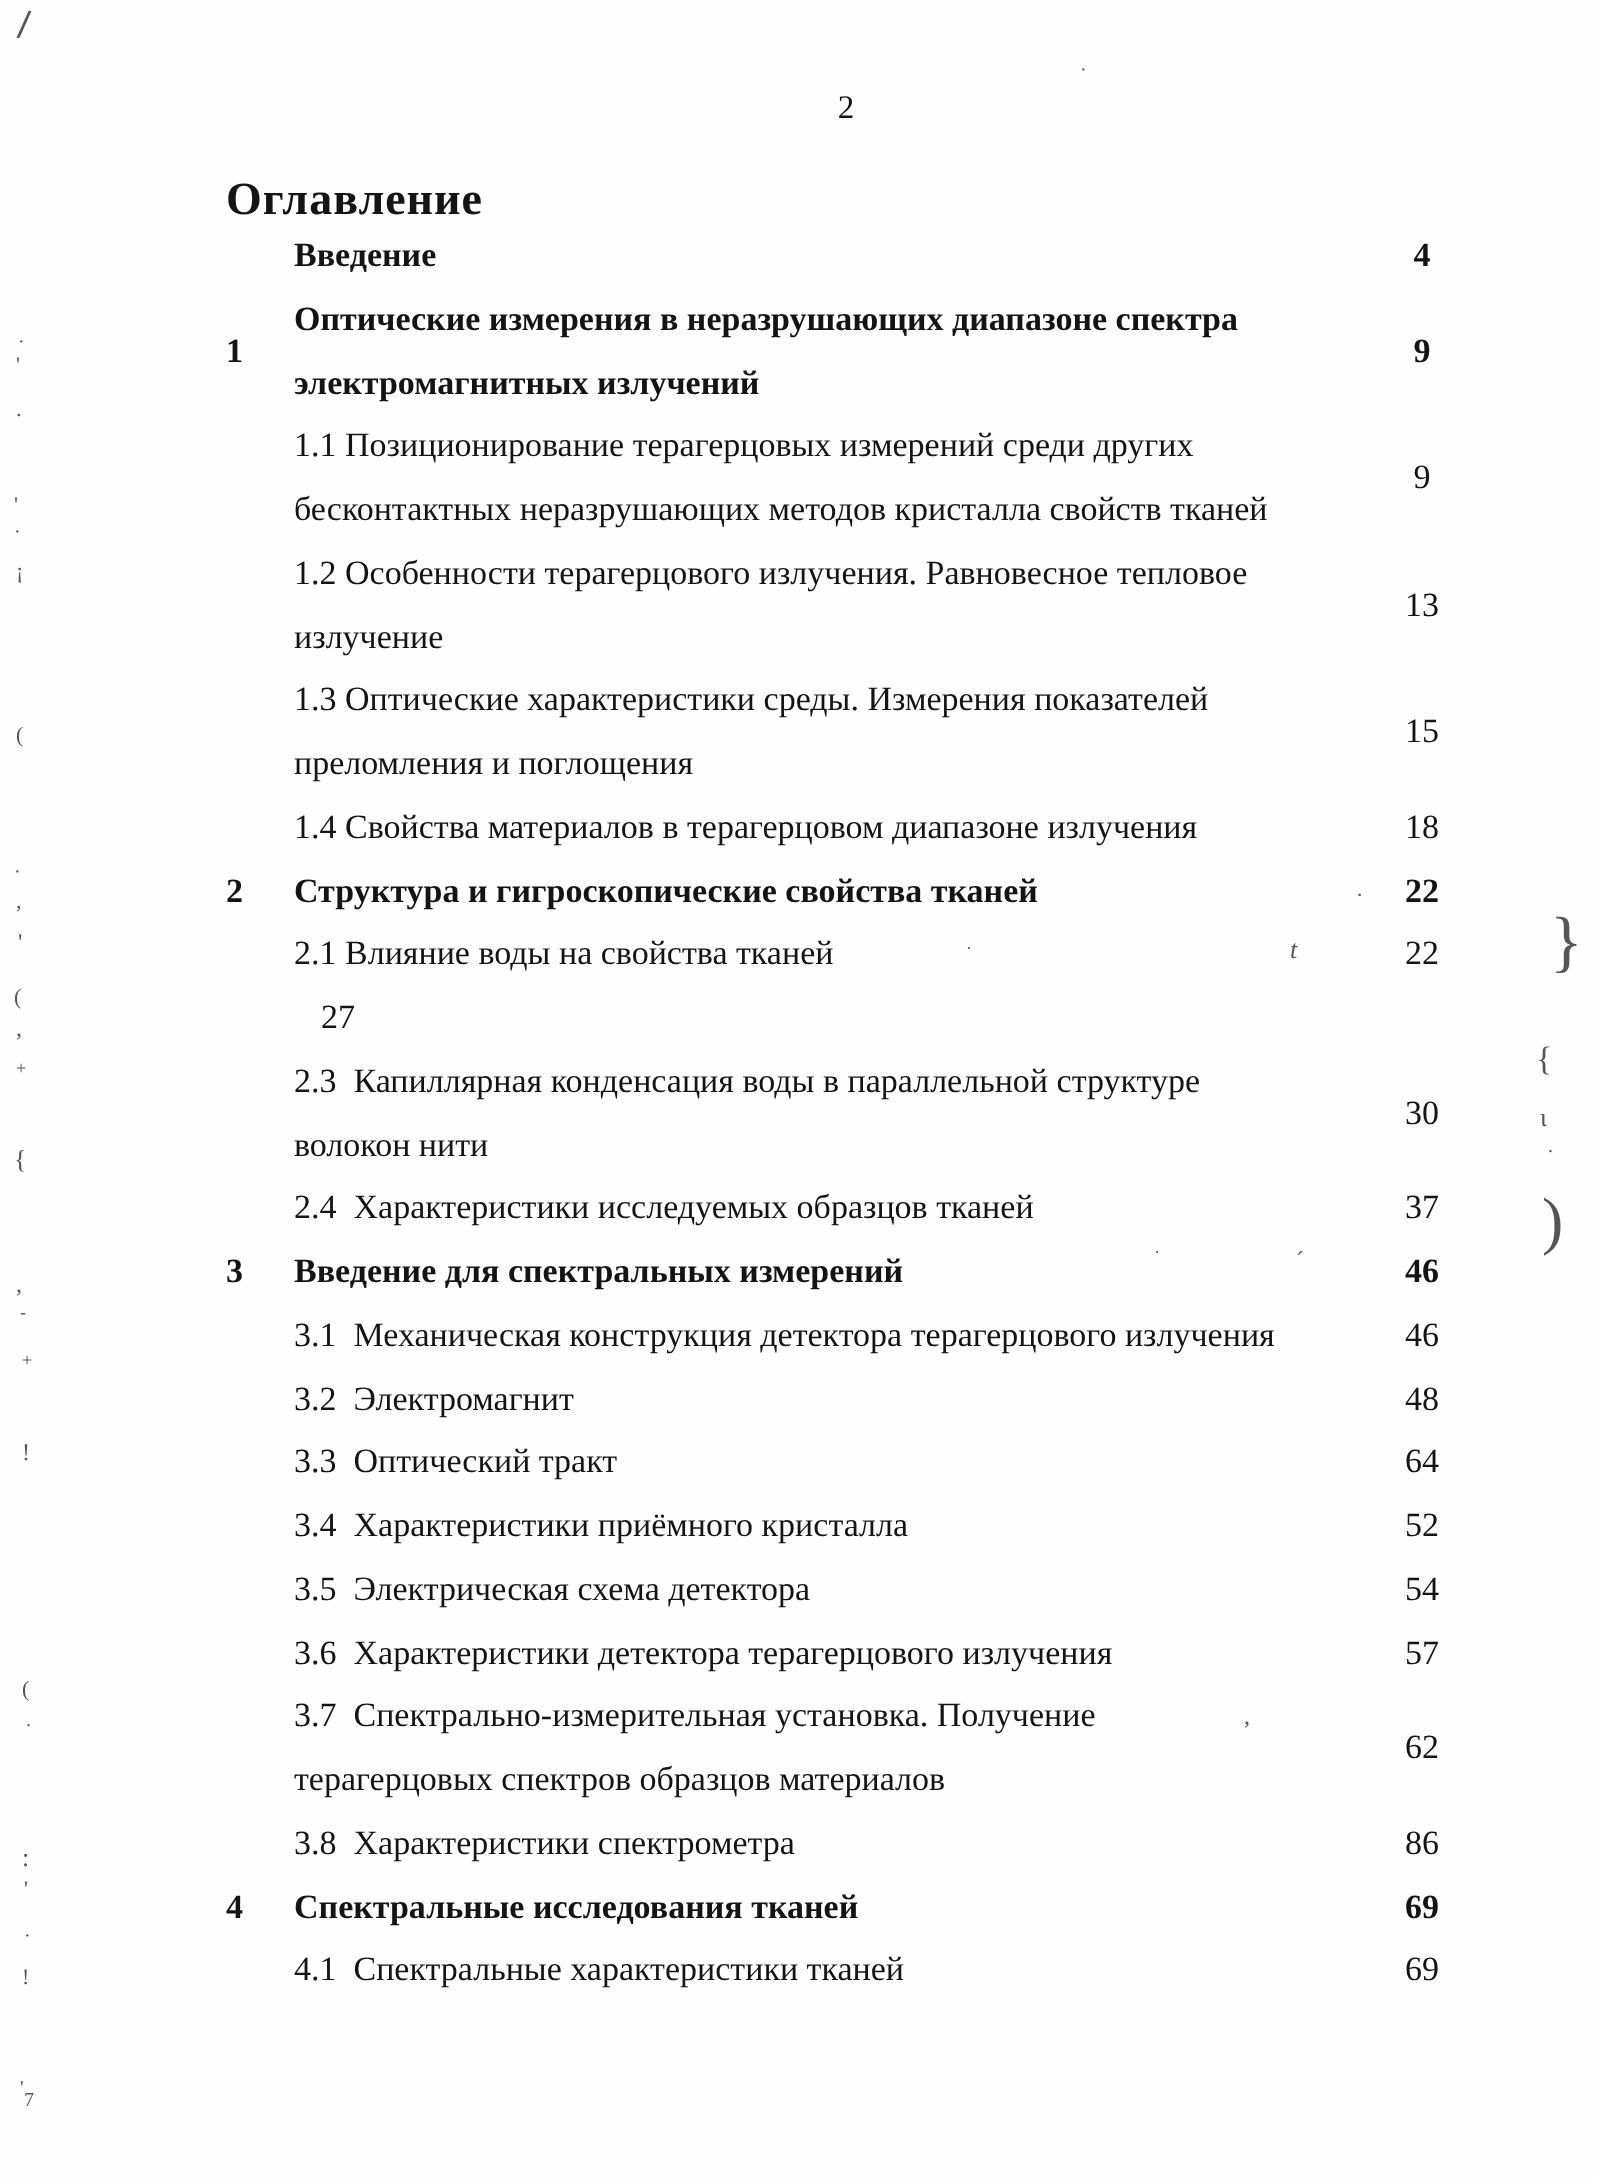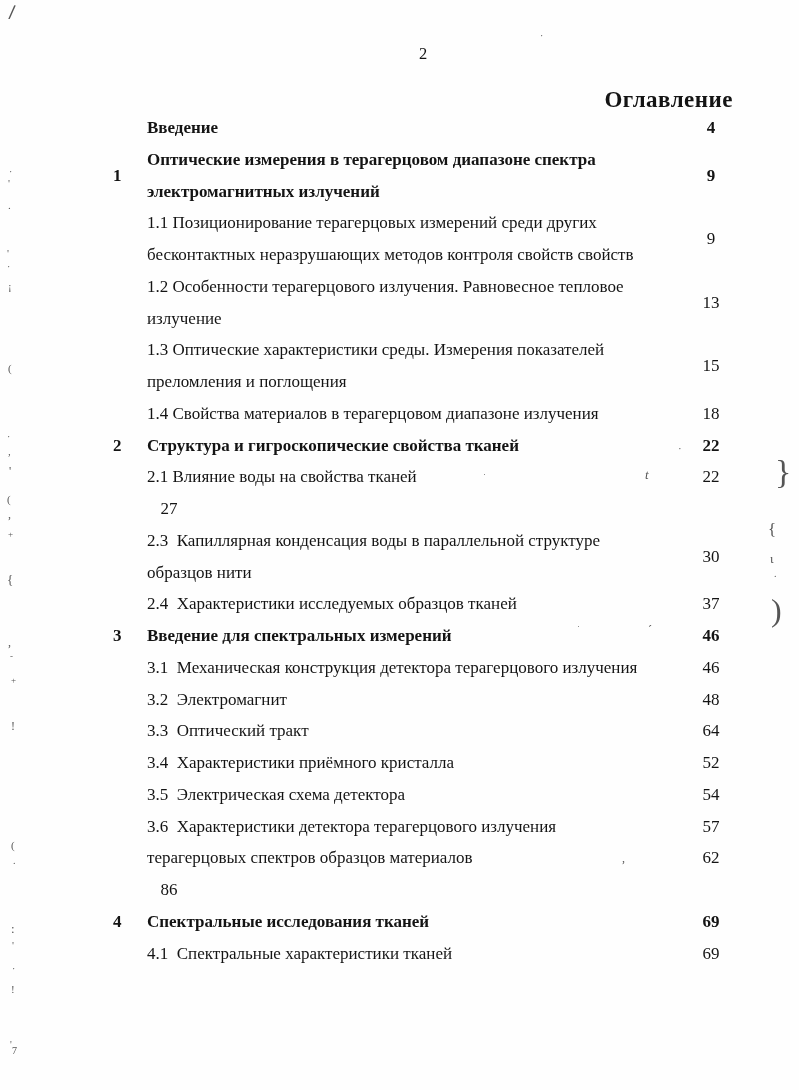--- a/index.html
+++ b/index.html
@@ -20,21 +20,21 @@
     padding: 0 66px 0 113px;
   }
   .pageno {
     margin-top: 45px;
     text-align: center;
     font-size: 16.5px;
     line-height: 17px;
   }
   .doc-title {
     margin: 25px 0 0 0;
-    text-align: right;
+    text-align: left;
     font-size: 23px;
     line-height: 25px;
     font-weight: bold;
     letter-spacing: 0.5px;
   }
   .toc {
     margin-top: 0;
   }
   .row {
     display: flex;
@@ -85,30 +85,30 @@
         <div class="row bold">
           <div class="numcol"></div>
           <div class="titlecol">
             <div class="tline">Введение</div>
           </div>
           <div class="pagecol">4</div>
         </div>
         <div class="row bold">
           <div class="numcol">1</div>
           <div class="titlecol">
-            <div class="tline">Оптические измерения в терагерцовом диапазоне спектра</div>
+            <div class="tline">Оптические измерения в неразрушающих диапазоне спектра</div>
             <div class="tline">электромагнитных излучений</div>
           </div>
           <div class="pagecol">9</div>
         </div>
         <div class="row vcenter">
           <div class="numcol"></div>
           <div class="titlecol">
             <div class="tline">1.1&nbsp;Позиционирование терагерцовых измерений среди других</div>
-            <div class="tline">бесконтактных неразрушающих методов контроля свойств свойств</div>
+            <div class="tline">бесконтактных неразрушающих методов кристалла свойств тканей</div>
           </div>
           <div class="pagecol">9</div>
         </div>
         <div class="row vcenter">
           <div class="numcol"></div>
           <div class="titlecol">
             <div class="tline">1.2&nbsp;Особенности терагерцового излучения. Равновесное тепловое</div>
             <div class="tline">излучение</div>
           </div>
           <div class="pagecol">13</div>
@@ -143,21 +143,21 @@
           <div class="pagecol">22</div>
         </div>
         <div class="row">
           <div class="numcol"></div>
           <div class="pagecol">27</div>
         </div>
         <div class="row">
           <div class="numcol"></div>
           <div class="titlecol">
             <div class="tline">2.3&nbsp;&nbsp;Капиллярная конденсация воды в параллельной структуре</div>
-            <div class="tline">образцов нити</div>
+            <div class="tline">волокон нити</div>
           </div>
           <div class="pagecol">30</div>
         </div>
         <div class="row">
           <div class="numcol"></div>
           <div class="titlecol">
             <div class="tline">2.4&nbsp;&nbsp;Характеристики исследуемых образцов тканей</div>
           </div>
           <div class="pagecol">37</div>
         </div>
@@ -206,26 +206,30 @@
         <div class="row">
           <div class="numcol"></div>
           <div class="titlecol">
             <div class="tline">3.6&nbsp;&nbsp;Характеристики детектора терагерцового излучения</div>
           </div>
           <div class="pagecol">57</div>
         </div>
         <div class="row">
           <div class="numcol"></div>
           <div class="titlecol">
+            <div class="tline">3.7&nbsp;&nbsp;Спектрально-измерительная установка. Получение</div>
             <div class="tline">терагерцовых спектров образцов материалов</div>
           </div>
           <div class="pagecol">62</div>
         </div>
         <div class="row">
           <div class="numcol"></div>
+          <div class="titlecol">
+            <div class="tline">3.8&nbsp;&nbsp;Характеристики спектрометра</div>
+          </div>
           <div class="pagecol">86</div>
         </div>
         <div class="row bold">
           <div class="numcol">4</div>
           <div class="titlecol">
             <div class="tline">Спектральные исследования тканей</div>
           </div>
           <div class="pagecol">69</div>
         </div>
         <div class="row">

